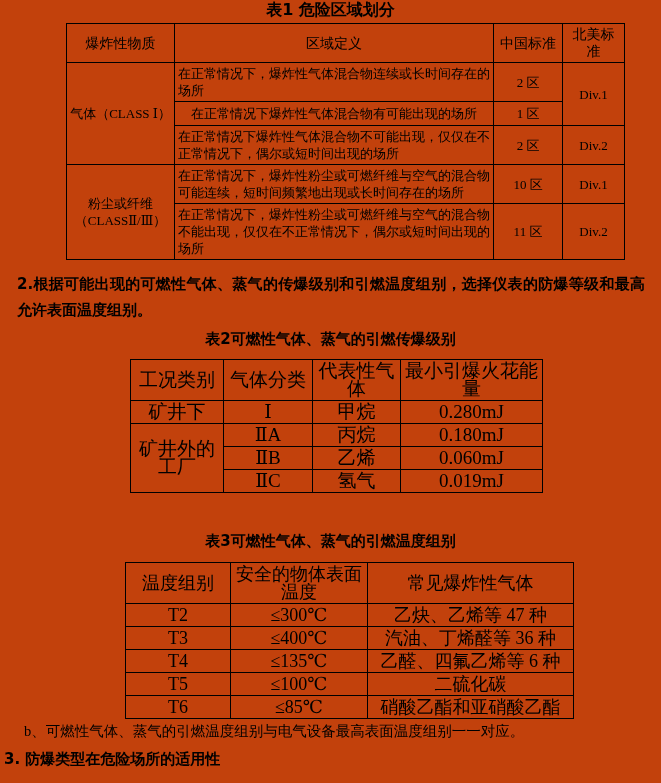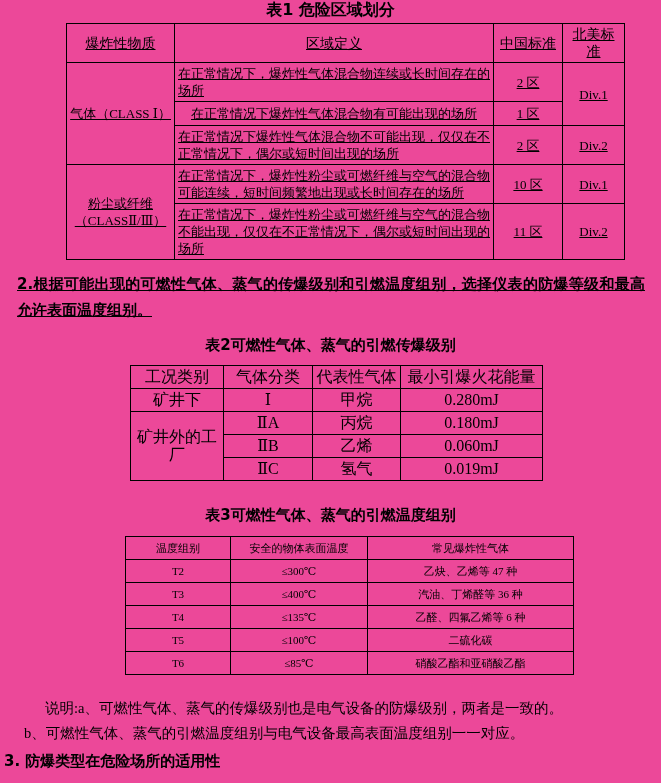--- a/index.html
+++ b/index.html
@@ -6,21 +6,21 @@
     margin: 0;
     padding: 0;
     background: #ffffff;
     color: #000000;
     font-family: "Liberation Serif", "DejaVu Serif", serif;
   }
   .page {
     position: relative;
     width: 661px;
     height: 783px;
-    background: #ec4899;
+    background: #c2410c;
     overflow: hidden;
   }
   .tbl-title {
     text-align: center;
     font-family: "DejaVu Sans", "Liberation Sans", sans-serif;
     font-weight: bold;
     font-size: 16px;
     line-height: 20px;
   }
   .t {
@@ -35,56 +35,54 @@
   }
   .c { text-align: center; }
   .l { text-align: left; }
 
   
   .t1 {
     margin: 3px 7px 0 66px;
     width: 558px;
     font-size: 13px;
     line-height: 17px;
-    text-decoration: underline;
   }
   .t1 th { height: 20px; text-align: center; font-size: 14px; }
   .t1 .nowrap { white-space: nowrap; text-align: right; }
   .t1 .one-line { height: 19px; text-align: center; }
 
   
   .para2 {
     margin: 11px 16px 0 17px;
     font-family: "DejaVu Sans", "Liberation Sans", sans-serif;
     font-weight: bold;
     font-size: 15px;
     line-height: 26px;
     text-align: justify;
-    text-decoration: underline;
   }
 
   .subtitle {
     font-size: 15px;
     line-height: 19px;
   }
 
   
   .t2 {
     margin: 10px 0 0 130px;
     width: 412px;
-    font-size: 16px;
+    font-size: 19px;
     line-height: 18px;
   }
   .t2 th, .t2 td { height: 18px; }
 
   
   .t3 {
     margin: 11px 0 0 125px;
     width: 448px;
-    font-size: 11px;
+    font-size: 18px;
     line-height: 18px;
     padding-left: 32px;
   }
   .t3 th, .t3 td { height: 18px; }
 
   
   .note-a {
     margin: 21px 0 0 45px;
     font-size: 14.5px;
     line-height: 25px;
@@ -147,21 +145,21 @@
       <tr>
         <td class="l">在正常情况下，爆炸性粉尘或可燃纤维与空气的混合物不能出现，仅仅在不正常情况下，偶尔或短时间出现的场所</td>
         <td class="c">11 区</td>
         <td class="c">Div.2</td>
       </tr>
     </tbody>
   </table>
 
   <div class="para2">2.根据可能出现的可燃性气体、蒸气的传爆级别和引燃温度组别，选择仪表的防爆等级和最高允许表面温度组别。</div>
 
-  <div class="tbl-title subtitle" style="margin-top:13px">表2可燃性气体、蒸气的引燃传爆级别</div>
+  <div class="tbl-title subtitle" style="margin-top:7px">表2可燃性气体、蒸气的引燃传爆级别</div>
 
   <table class="t t2">
     <colgroup>
       <col style="width:93px">
         <col style="width:89px">
         <col style="width:88px">
         <col style="width:142px">
     </colgroup>
     <tbody>
       <tr>
@@ -188,21 +186,21 @@
         <td class="c">0.060mJ</td>
       </tr>
       <tr>
         <td class="c">ⅡC</td>
         <td class="c">氢气</td>
         <td class="c">0.019mJ</td>
       </tr>
     </tbody>
   </table>
 
-  <div class="tbl-title subtitle" style="margin-top:25px">表3可燃性气体、蒸气的引燃温度组别</div>
+  <div class="tbl-title subtitle" style="margin-top:39px">表3可燃性气体、蒸气的引燃温度组别</div>
 
   <table class="t t3">
     <colgroup>
       <col style="width:105px">
         <col style="width:137px">
         <col style="width:206px">
     </colgroup>
     <tbody>
       <tr>
         <th class="c">温度组别</th>
@@ -230,18 +228,17 @@
         <td class="c">二硫化碳</td>
       </tr>
       <tr>
         <td class="c">T6</td>
         <td class="c">≤85℃</td>
         <td class="c">硝酸乙酯和亚硝酸乙酯</td>
       </tr>
     </tbody>
   </table>
 
-  <div class="note-a">说明:a、可燃性气体、蒸气的传爆级别也是电气设备的防爆级别，两者是一致的。</div>
   <div class="note-b">b、可燃性气体、蒸气的引燃温度组别与电气设备最高表面温度组别一一对应。</div>
 
   <div class="heading3">3. 防爆类型在危险场所的适用性</div>
 
 </div>
 
 </body></html>

